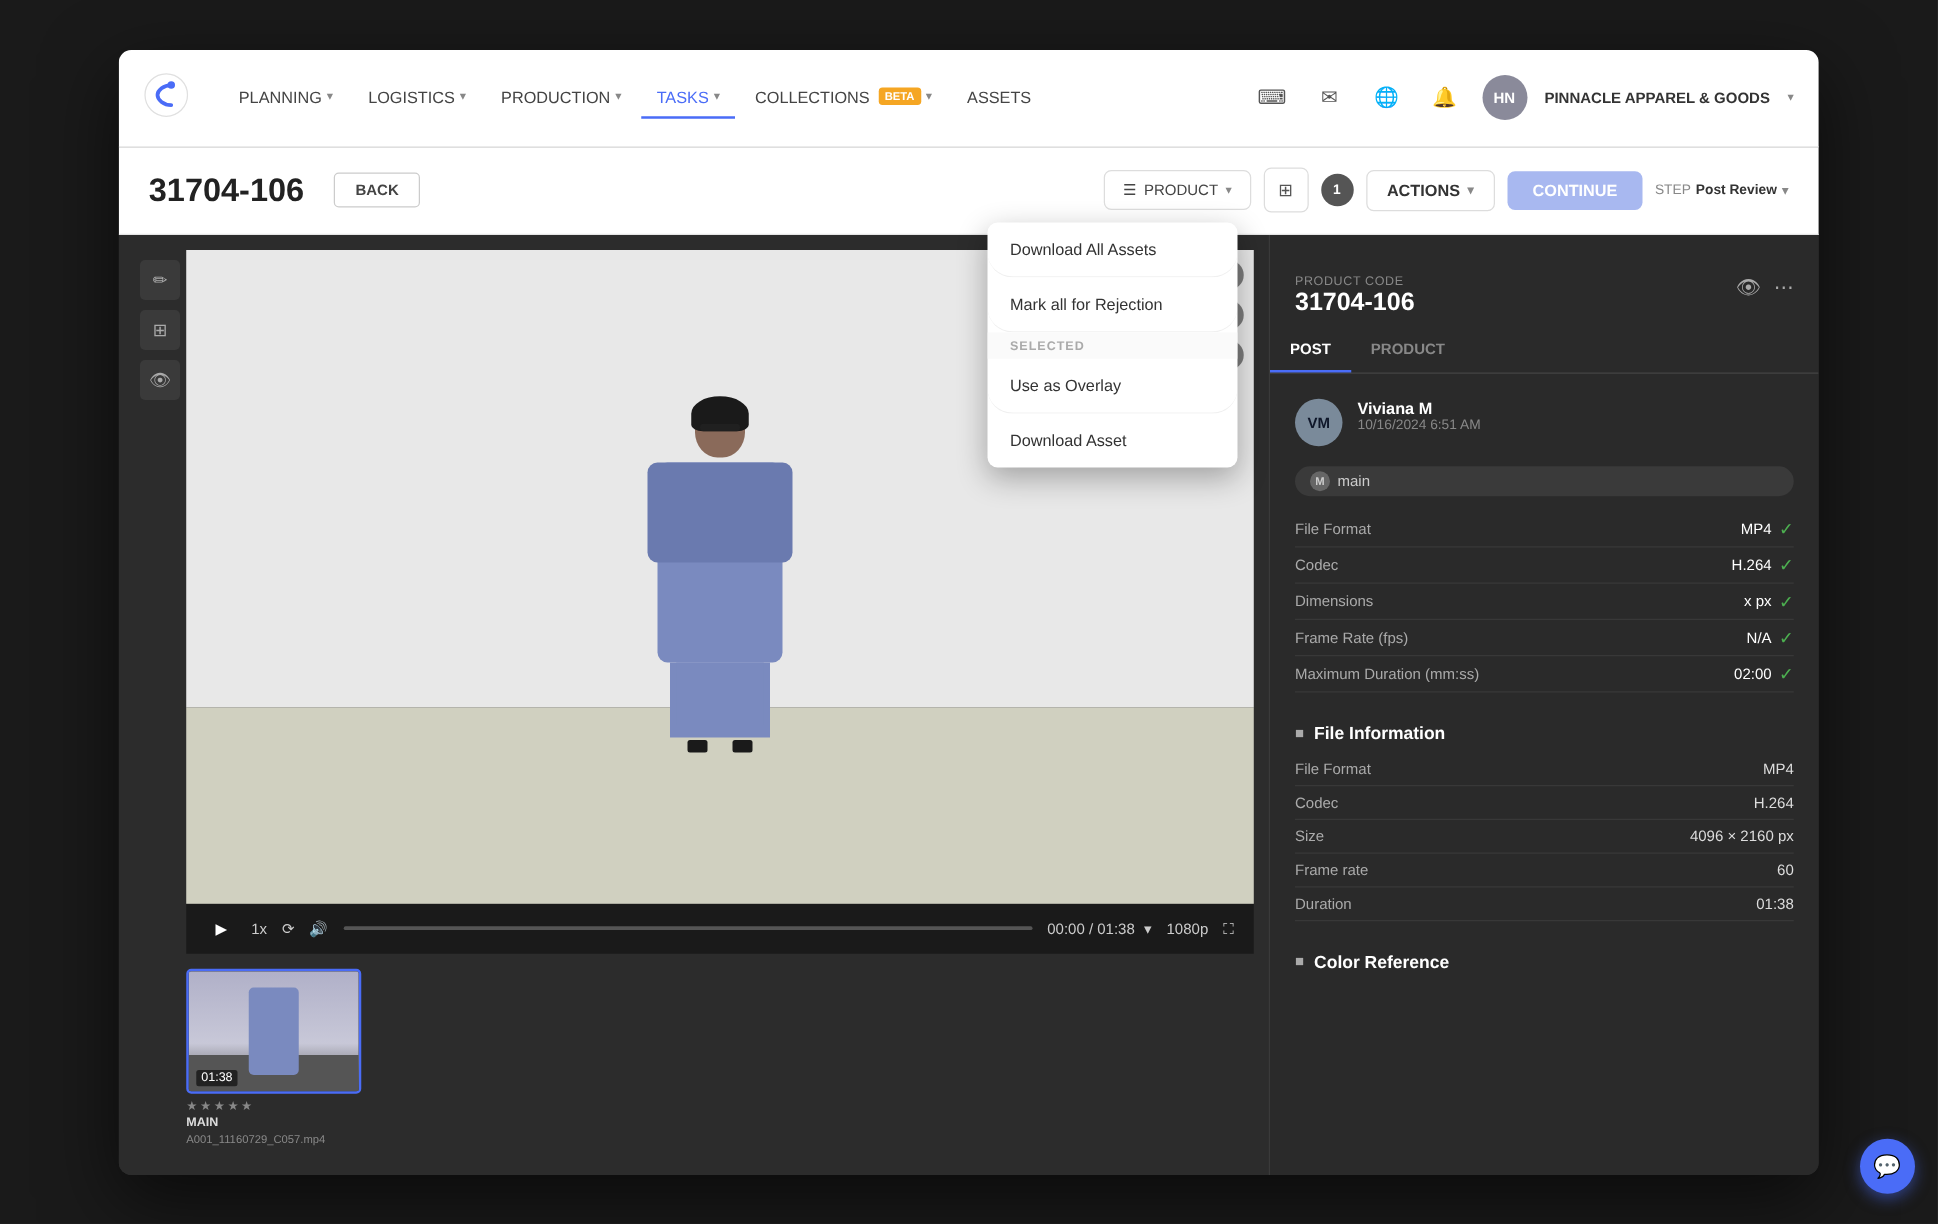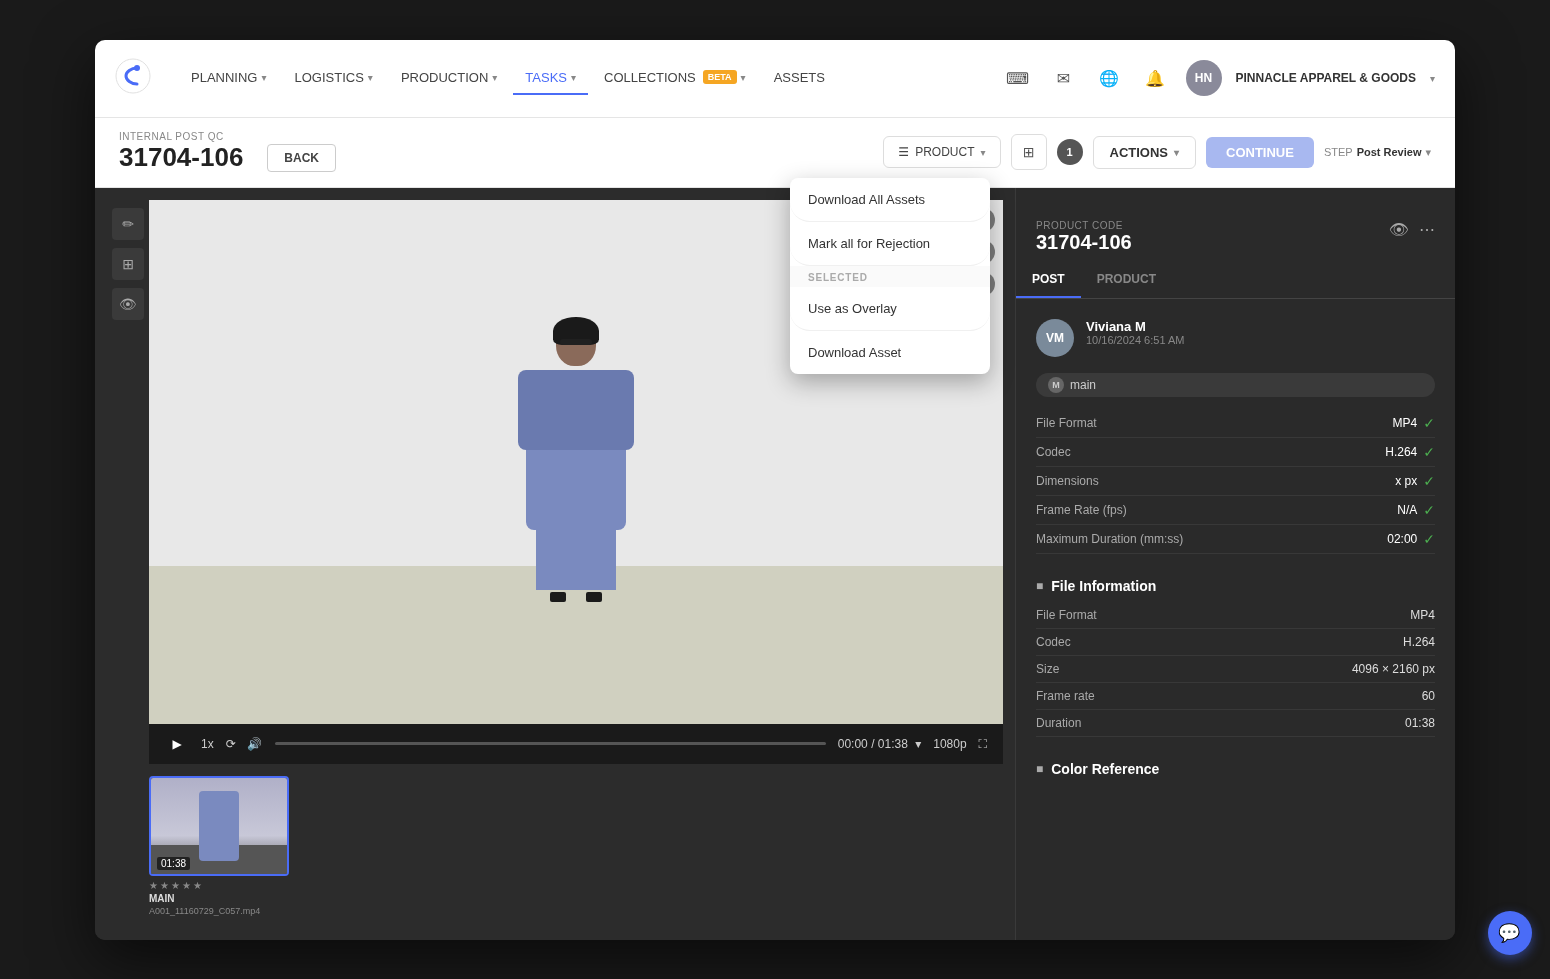--- a/index.html
+++ b/index.html
@@ -421,21 +421,21 @@
       margin-bottom: 8px;
     }
     .user-avatar-sm {
       width: 38px;
       height: 38px;
       border-radius: 50%;
       background: #7a8a9a;
       display: flex;
       align-items: center;
       justify-content: center;
-      color: #ffffff;
+      color: #0f172a;
       font-size: 12px;
       font-weight: 700;
       flex-shrink: 0;
     }
     .user-name {
       font-size: 13px;
       font-weight: 700;
       color: #fff;
     }
     .user-time {
@@ -712,21 +712,20 @@
       <div class="user-avatar">
         <span>HN</span>
       </div>
       <div class="company-name">PINNACLE APPAREL &amp; GOODS</div>
       <span style="font-size:10px;color:#888;">▾</span>
     </div>
   </nav>
 
   <div class="subheader">
     <div class="subheader-left">
-      <div class="subheader-label">INTERNAL POST QC</div>
       <div style="display:flex;align-items:center;gap:12px;">
         <div class="subheader-id">31704-106</div>
         <button class="back-btn">BACK</button>
       </div>
     </div>
     <div class="subheader-right">
       <div class="variants-btn">
         <span>☰</span>
         <span>PRODUCT</span>
         <span style="font-size:10px;color:#888;">▾</span>

